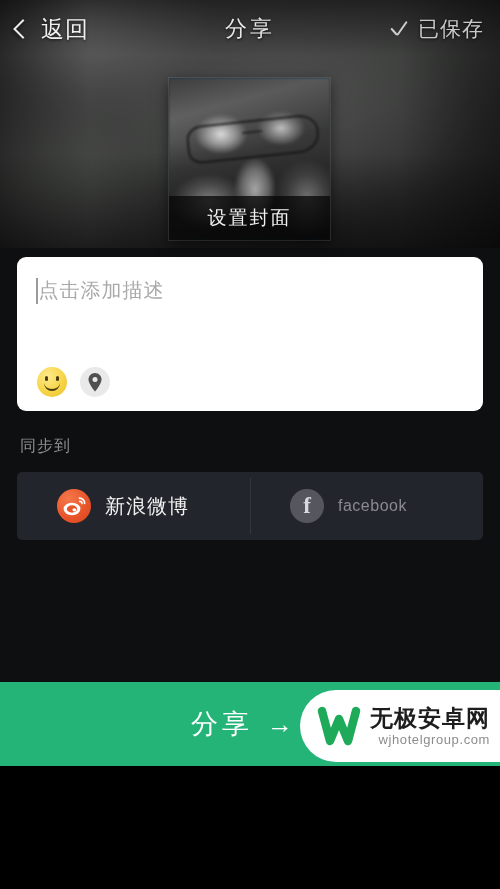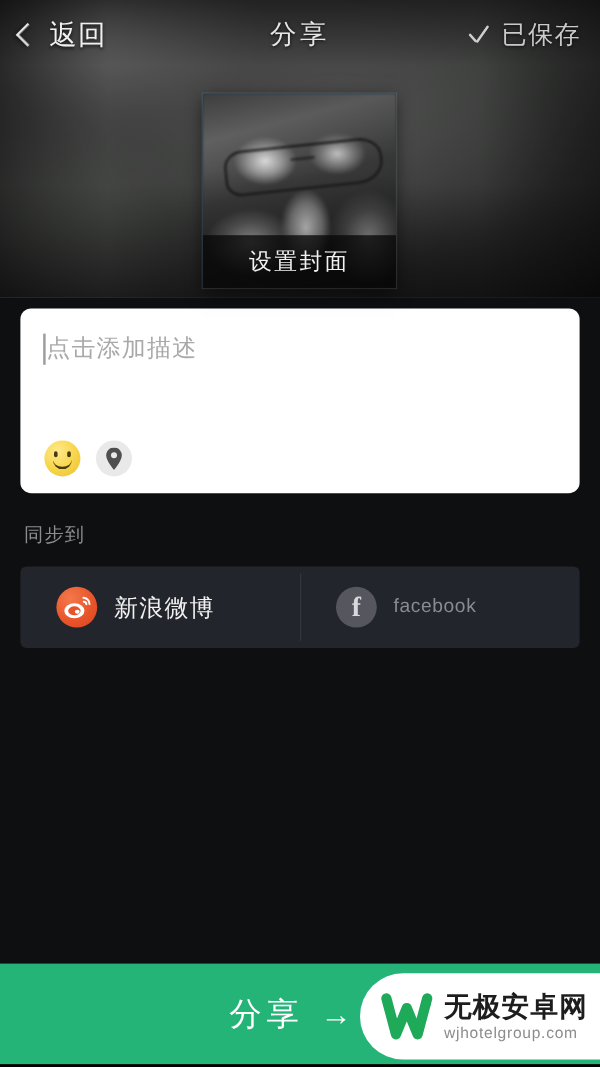--- a/index.html
+++ b/index.html
@@ -6,23 +6,24 @@
     margin: 0;
     padding: 0;
     background: #000;
   }
   body {
     font-family: "Liberation Sans", "DejaVu Sans", sans-serif;
   }
   #app {
     position: relative;
     width: 500px;
-    height: 887px;
+    height: 766px;
     overflow: hidden;
     background: #0d0f10;
+    text-align: right;
   }
 
   
   .hero {
     position: absolute;
     left: 0; top: 0;
     width: 500px;
     height: 248px;
     overflow: hidden;
     background: #2a2a2a;
@@ -273,21 +274,21 @@
     border-radius: 5px;
     display: flex;
     z-index: 3;
     overflow: hidden;
   }
   .sync-item {
     flex: 1;
     display: flex;
     align-items: center;
     gap: 14px;
-    padding-left: 30px;
+    padding-left: 40px;
     box-sizing: border-box;
     position: relative;
   }
   .sync-item + .sync-item::before {
     content: "";
     position: absolute;
     left: 0; top: 6px; bottom: 6px;
     width: 1px;
     background: #34363d;
   }

